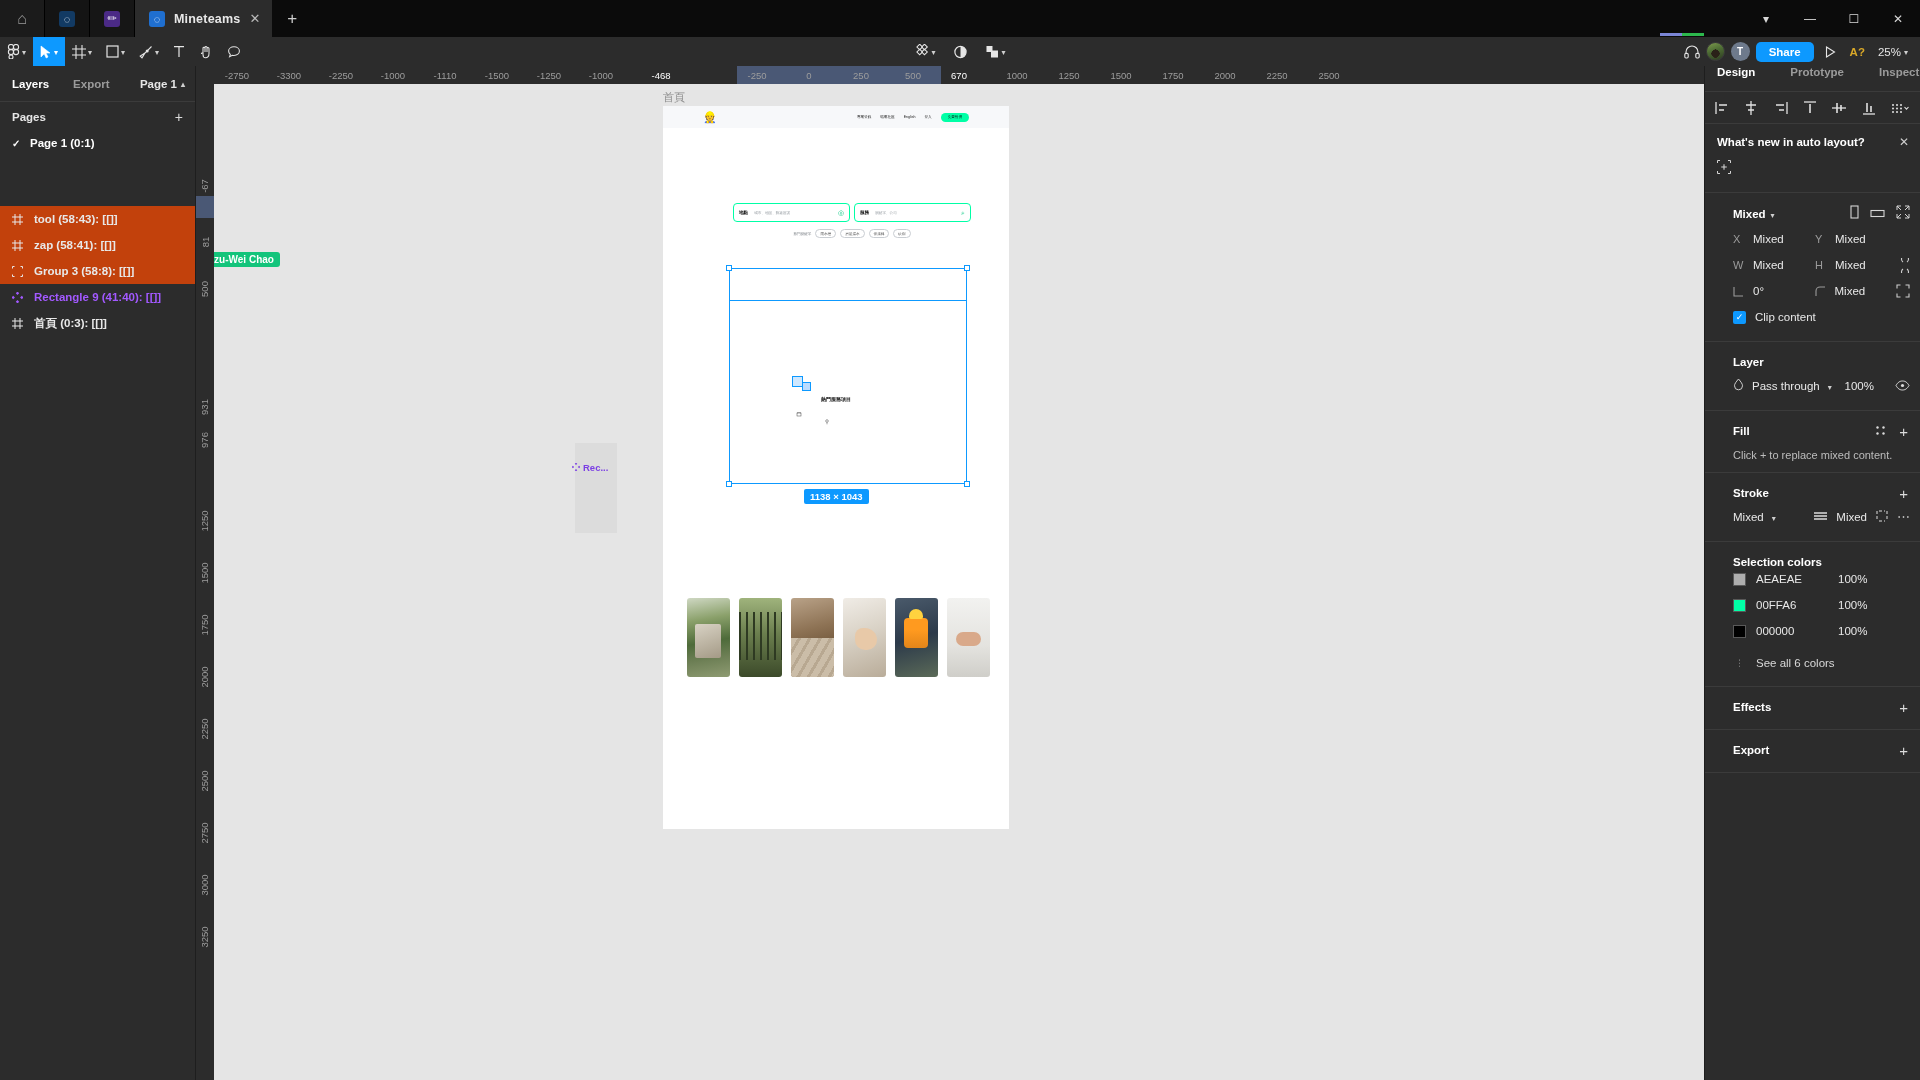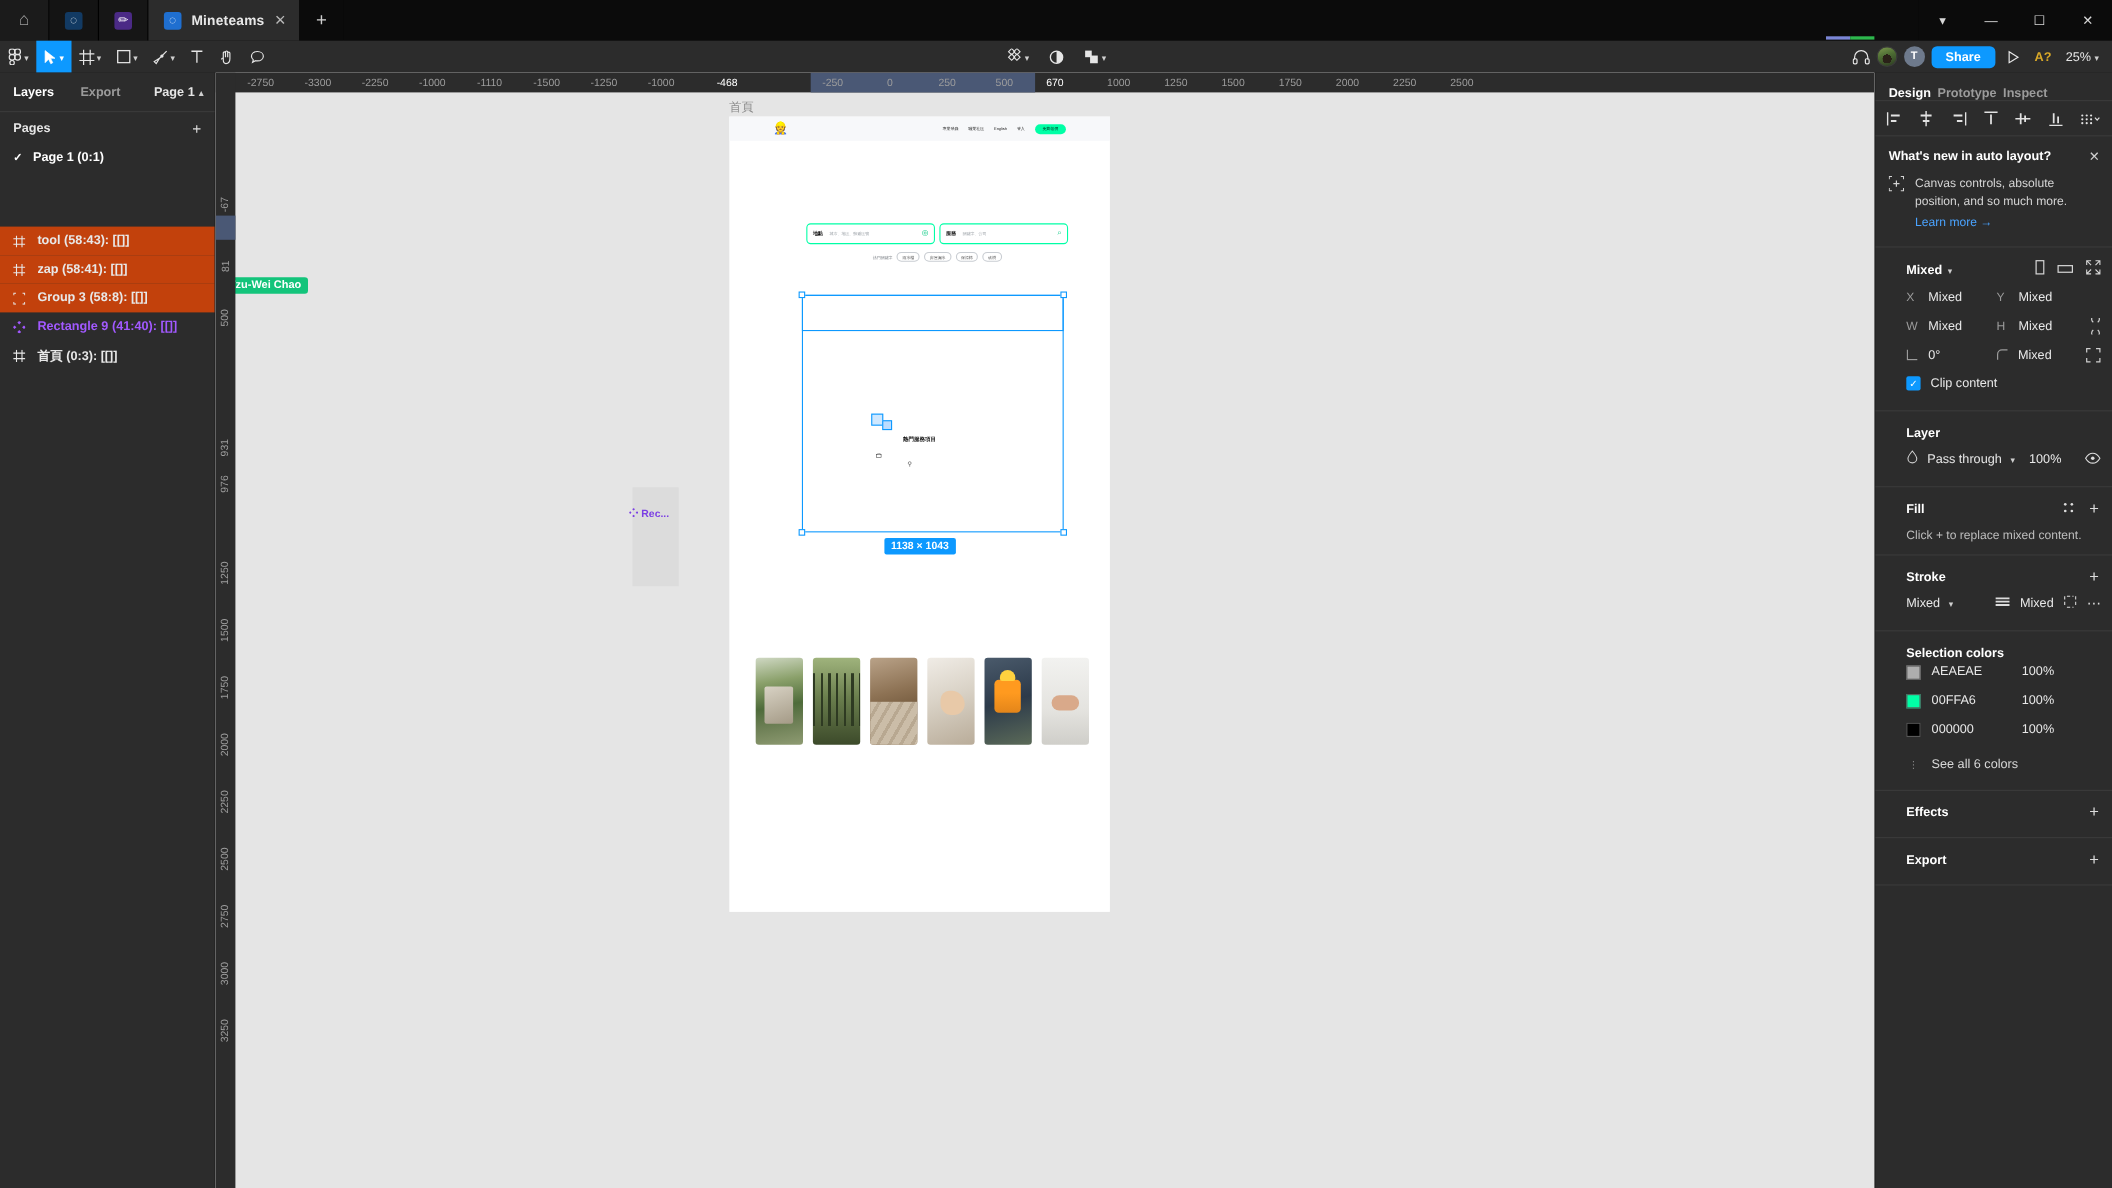--- a/index.html
+++ b/index.html
@@ -107,21 +107,21 @@
   }
   .layer-row.sel { background:#c2410c; }
   .layer-row.purple { color:#a259ff; }
   .layer-ic { width:11px; display:flex; align-items:center; justify-content:center; }
 
   
   .right {
     position:absolute; right:0; top:66px; width:216px; height:1014px;
     background:#2c2c2c; border-left:1px solid #1e1e1e;
   }
-  .rp-tabs { height:26px; display:flex; align-items:flex-end; gap:6px; padding:0 12px;
+  .rp-tabs { height:26px; display:flex; align-items:flex-start; gap:35px; padding:0 12px;
     border-bottom:1px solid #3b3b3b;}
   .rp-tab { font-size:11.5px; color:#9b9b9b; font-weight:bold;}
   .rp-tab.active { color:#fff; }
   .align-row { height:32px; display:flex; align-items:center; justify-content:space-between;
      padding:0 10px; border-bottom:1px solid #3b3b3b;}
   .align-row .ab { color:#e2e2e2; display:flex; align-items:center; }
   .whatsnew { padding:12px 12px 14px 12px; border-bottom:1px solid #3b3b3b; position:relative;}
   .wn-title { color:#fff; font-size:11.5px; font-weight:bold; margin-bottom:12px;}
   .wn-close { position:absolute; right:11px; top:11px; color:#cfcfcf; font-size:12px;}
   .wn-body { display:flex; gap:10px; }
@@ -522,24 +522,20 @@
     <div class="whatsnew">
       <div class="wn-title">What's new in auto layout?</div>
       <span class="wn-close">✕</span>
       <div class="wn-body">
         <span>
           <svg width="14" height="14" viewBox="0 0 14 14">
             <path d="M0.5 3V0.5H3M11 0.5h2.5V3M13.5 11v2.5H11M3 13.5H0.5V11" fill="none" stroke="#d4d4d4" stroke-width="1"></path>
             <path d="M7 4.2v5.6M4.2 7h5.6" stroke="#d4d4d4" stroke-width="1.1"></path>
           </svg>
         </span>
-        <div>
-          <div class="wn-txt">Canvas controls, absolute position, and so much more.</div>
-          <a class="wn-link">Learn more →</a>
-        </div>
       </div>
     </div>
 
     <div class="sect">
       <div class="mixed-hd">
         <span class="lbl">Mixed</span>
         <span class="caret" style="margin-left:5px">▾</span>
         <span class="ics">
           <span>
             <svg width="9" height="14" viewBox="0 0 9 14">

